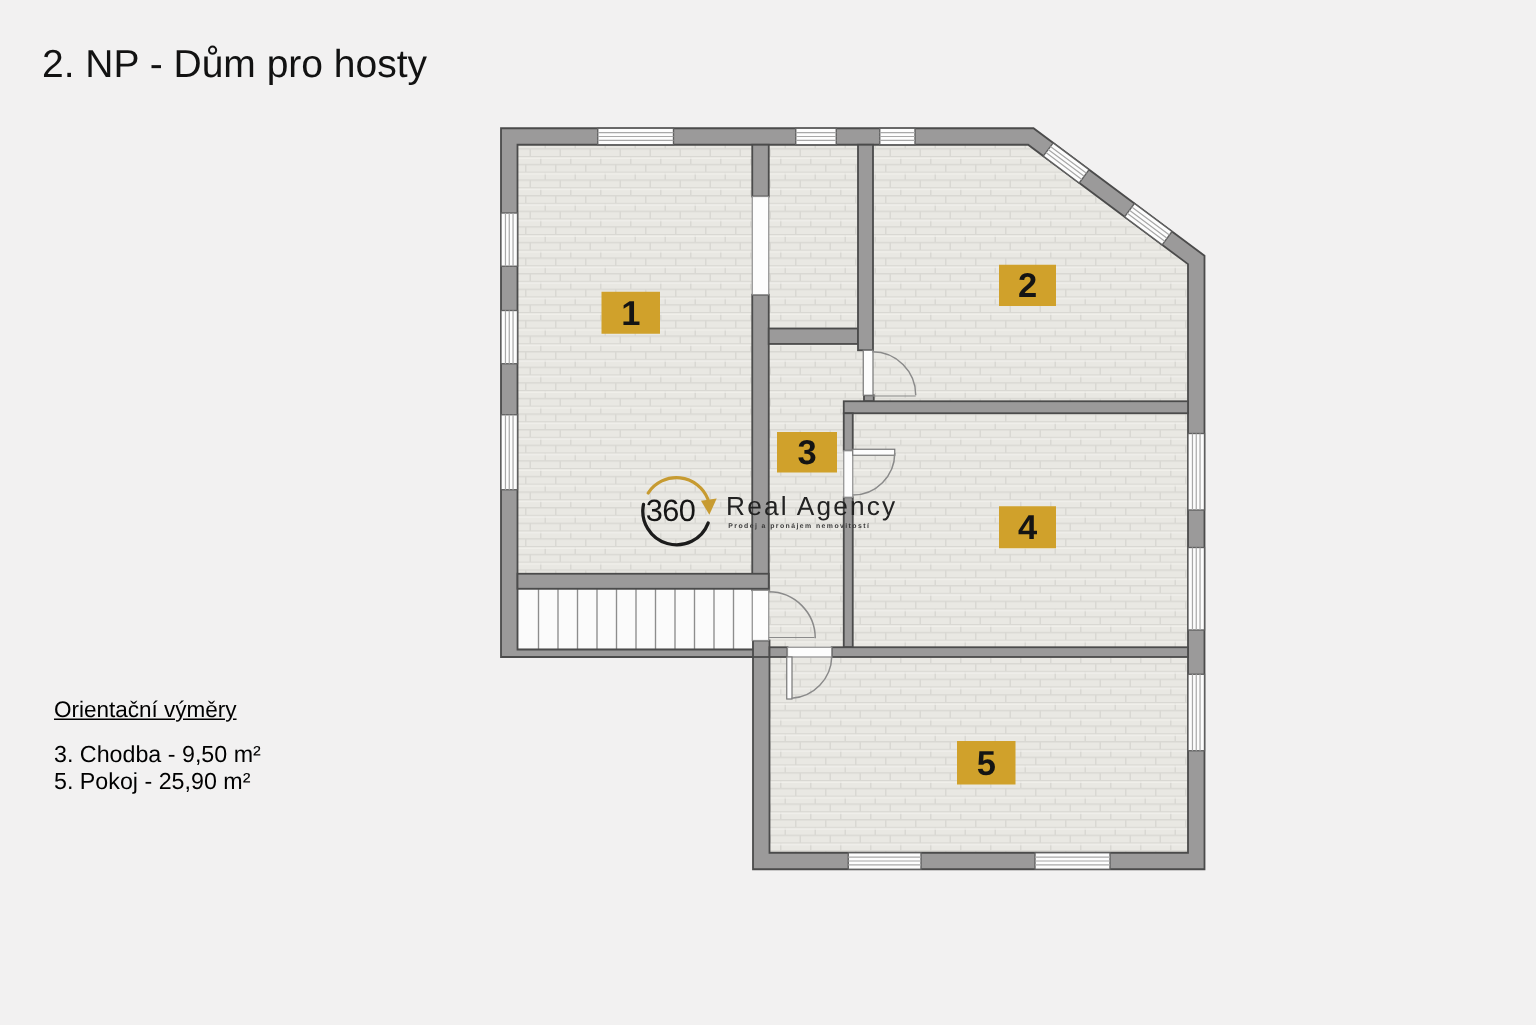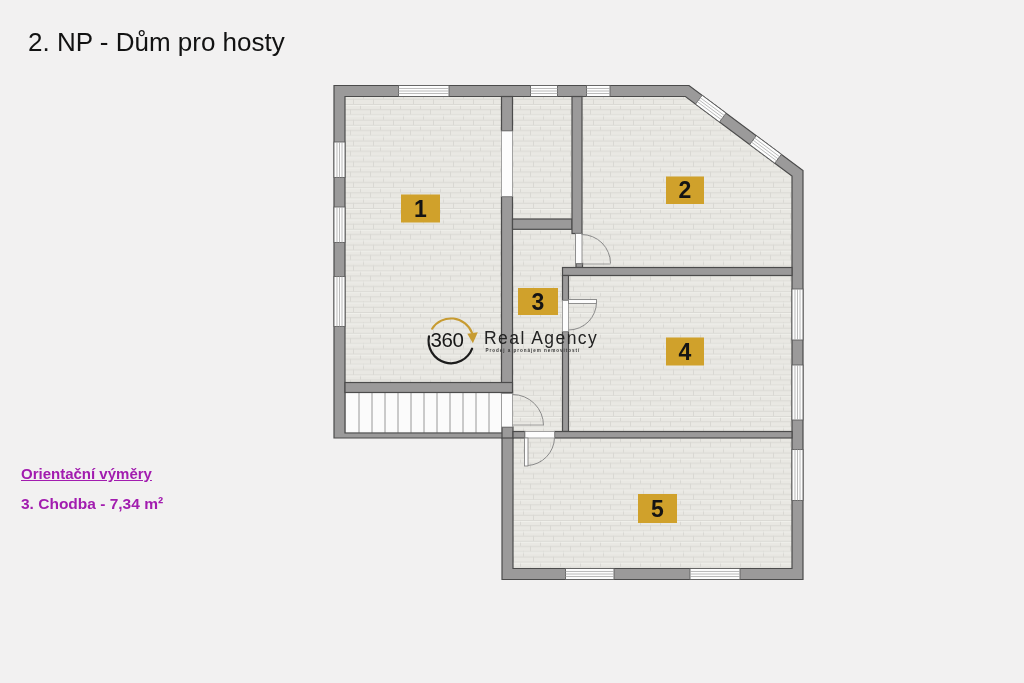--- a/index.html
+++ b/index.html
@@ -1,17 +1,17 @@
 <!DOCTYPE html>
 <html><head><meta charset="utf-8">
 <style>
 html,body{margin:0;padding:0;width:1024px;height:683px;background:#f2f1f1;overflow:hidden;}
 body{font-family:"Liberation Sans", sans-serif;position:relative;}
 .title{position:absolute;left:28px;top:27px;font-size:26px;color:#121212;letter-spacing:0;text-align:right;}
-.legend{position:absolute;left:21px;top:463px;font-size:15.5px;color:#a21caf;font-weight:bold;}
+.legend{position:absolute;left:36px;top:463px;font-size:15.5px;color:#000000;}
 .legend .hd{text-decoration:underline;font-size:15px;padding-top:2px;margin-bottom:12.5px;}
 .legend .it{line-height:18.3px;}
 </style></head>
 <body>
 <svg width="1024" height="683" viewBox="0 0 1024 683" style="position:absolute;left:0;top:0">
 <defs>
 <pattern id="pl" width="20" height="20.8" patternUnits="userSpaceOnUse">
 <rect width="20" height="20.8" fill="#e9e8e3"></rect>
 <path d="M0,0.5 H20 M0,5.7 H20 M0,10.9 H20 M0,16.1 H20" stroke="#d9d8d3" stroke-width="1" fill="none"></path>
 <path d="M0.5,0 V5.2 M10.5,5.2 V10.4 M3.5,10.4 V15.6 M13.5,15.6 V20.8" stroke="#d9d8d3" stroke-width="1" fill="none"></path>
@@ -86,13 +86,14 @@
 <path d="M432.1,328.7 A22.5,22.5 0 0 1 472.0,332.9" fill="none" stroke="#c79b31" stroke-width="2.1" stroke-linecap="round"></path>
 <path d="M429.0,336.3 A22.5,22.5 0 0 0 472.1,348.7" fill="none" stroke="#1c1c1c" stroke-width="2.2" stroke-linecap="round"></path>
 <polygon points="467.3,333.8 477.8,332.3 472.9,343.2" fill="#c79b31"></polygon>
 <text x="447" y="347.3" font-family="Liberation Sans, sans-serif" font-size="20.5" fill="#161616" text-anchor="middle" letter-spacing="-0.4">360</text>
 <text x="484" y="343.5" font-family="Liberation Sans, sans-serif" font-size="17.5" fill="#222" letter-spacing="1.45">Real Agency</text>
 <text x="485.5" y="352.2" font-family="Liberation Sans, sans-serif" font-size="4.6" font-weight="bold" fill="#3a3a3a" letter-spacing="0.95">Prodej a pronájem nemovitostí</text>
 </svg>
 <div class="title">2. NP - Dům pro hosty</div>
 <div class="legend">
 <div class="hd">Orientační výměry</div>
-<div class="it">3. Chodba - 7,34 m²</div>
+<div class="it">3. Chodba - 9,50 m²</div>
+<div class="it">5. Pokoj - 25,90 m²</div>
 </div>
 </body></html>

